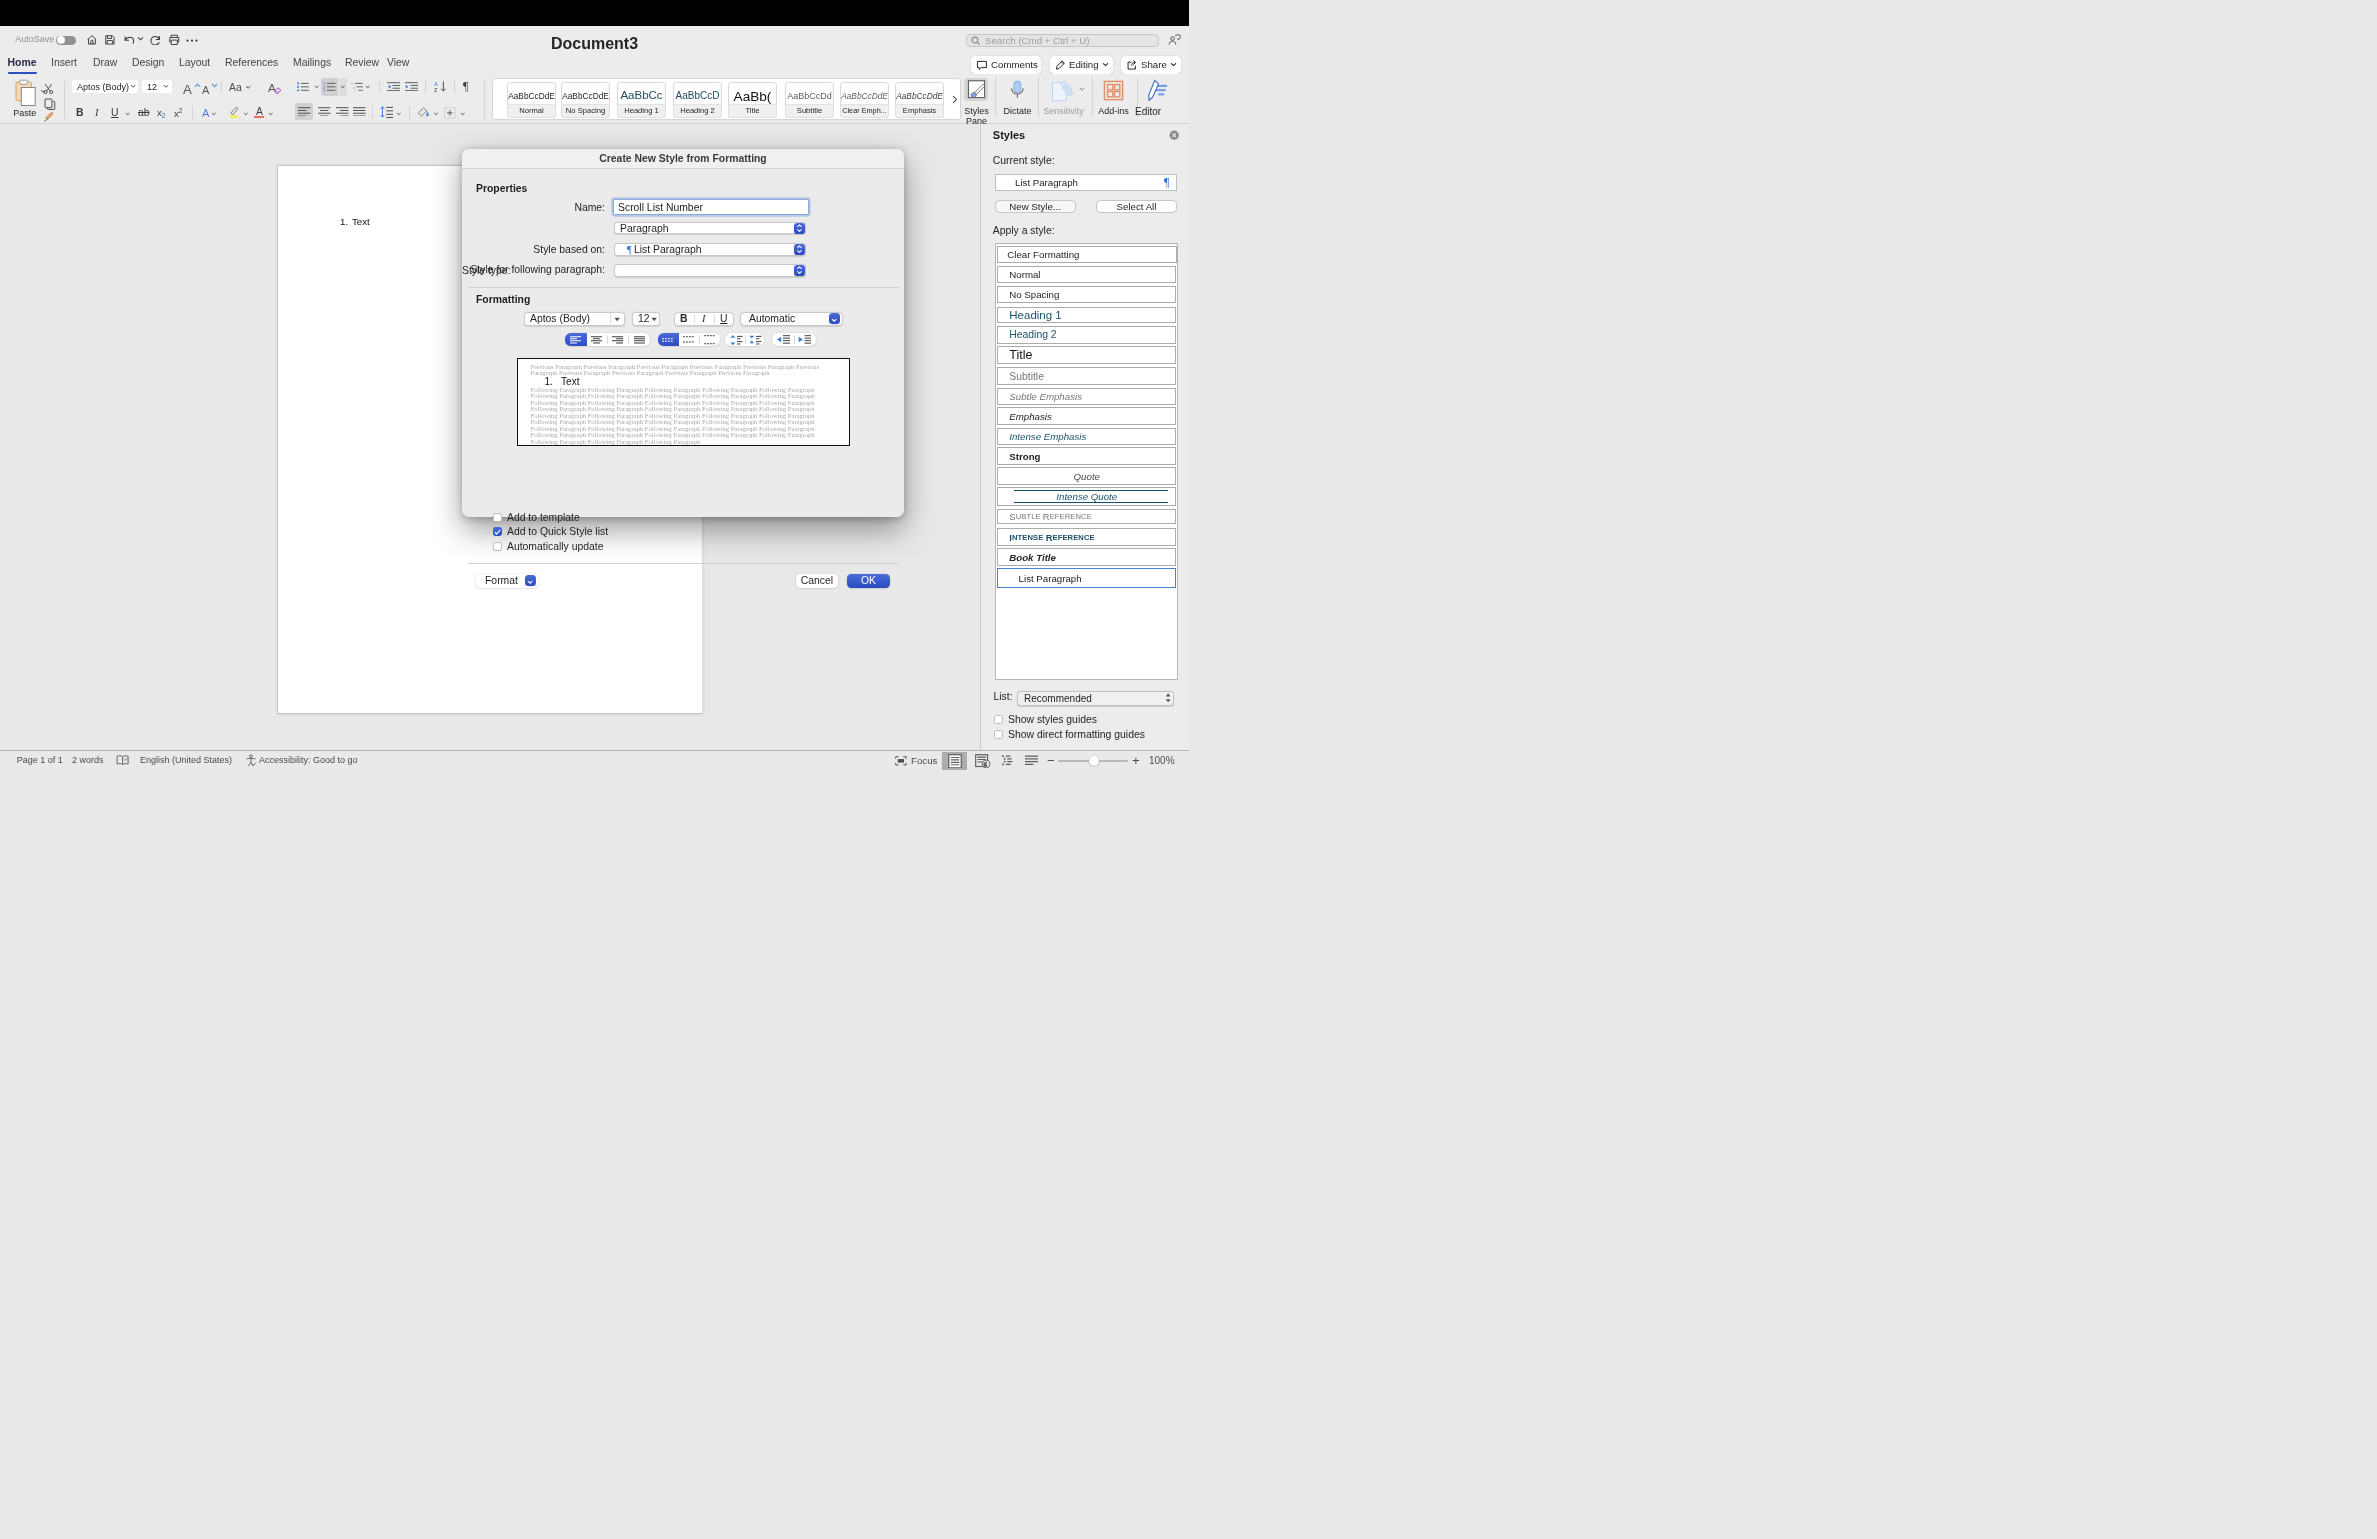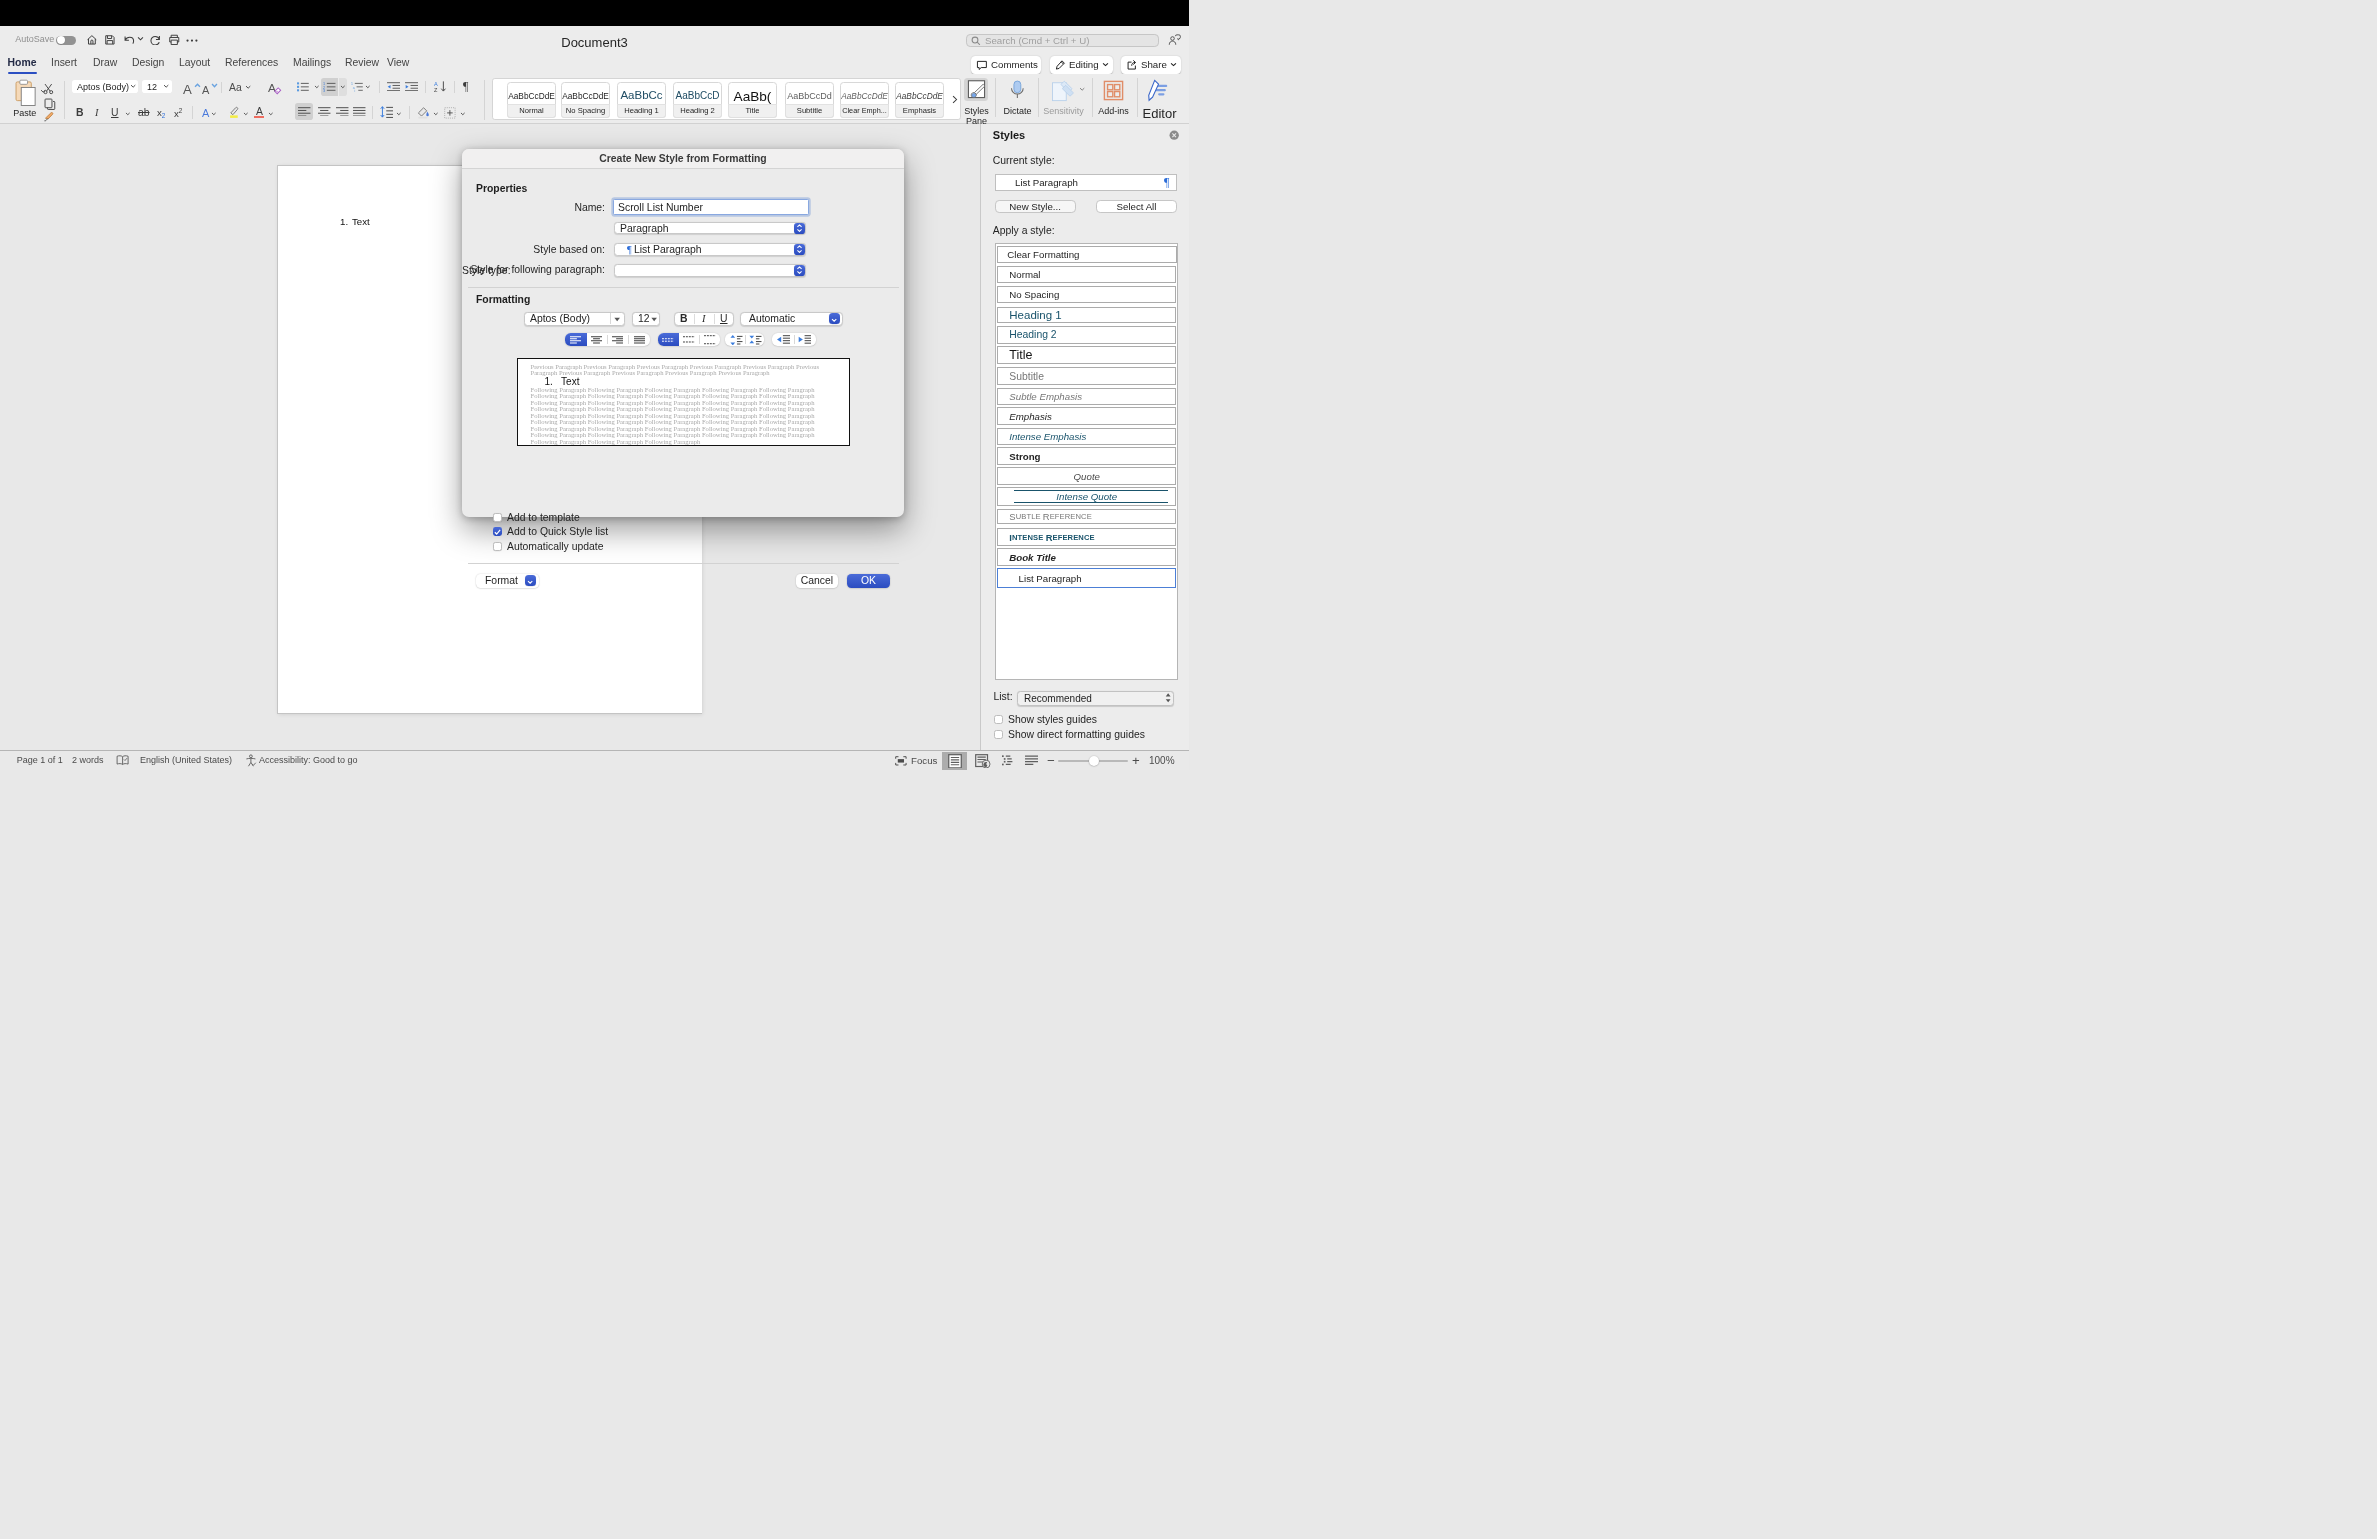--- a/index.html
+++ b/index.html
@@ -60,21 +60,21 @@
 
   <svg class="abs" style="left:168px;top:7.6px" width="12.5" height="11.8" viewBox="0 0 18 17" fill="none" stroke="#3c3c3c" stroke-width="1.4">
       <path d="M4.5 5 V1.8 H13.5 V5 M2.5 5 H15.5 V11.5 H13.5 M2.5 11.5 H4.5 M2.5 5 V11.5 M4.5 8.8 H13.5 V15.2 H4.5 Z"></path>
     </svg>
 
   <svg class="abs" style="left:186px;top:12.5px" width="12.5" height="3.5" viewBox="0 0 18 5" fill="#3c3c3c">
       <circle cx="2.2" cy="2.2" r="1.6"></circle>
       <circle cx="8.6" cy="2.2" r="1.6"></circle>
       <circle cx="15" cy="2.2" r="1.6"></circle>
     </svg>
-  <span class="abs" style="left:0;top:8.7px;width:1189px;text-align:center;font-size:13px;color:#262626;">Document3</span>
+  <span class="abs" style="left:0;top:8.7px;width:1189px;text-align:center;font-size:16px;color:#262626;font-weight:bold;">Document3</span>
 
   <span class="abs" style="left:966px;top:7.6px;width:193px;height:13.2px;background:#e4e4e4;border:0.7px solid #c6c6c6;border-radius:4.2px;"></span>
   <svg class="abs" style="left:971px;top:9.7px" width="9.7" height="9.7" viewBox="0 0 14 14" fill="none" stroke="#8a8a8a" stroke-width="1.5">
       <circle cx="5.8" cy="5.8" r="4.2"></circle>
       <path d="M9 9 L12.8 12.8"></path>
     </svg>
   <span class="abs" style="left:985px;top:9px;font-size:9.7px;color:#9f9f9f;">Search (Cmd + Ctrl + U)</span>
 
   <svg class="abs" style="left:1168px;top:8.3px" width="13.2" height="11.8" viewBox="0 0 19 17" fill="none" stroke="#4a4a4a" stroke-width="1.3">
       <circle cx="6.5" cy="6.5" r="2.6"></circle>
@@ -404,21 +404,21 @@
     </svg>
   <span class="abs" style="left:1089px;top:32px;width:49px;text-align:center;font-size:9px;color:#262626;">Add-ins</span>
   <span class="abs vline" style="left:1137px;top:3.5px;height:39px;"></span>
 
   <svg class="abs" style="left:1148px;top:4.9px" width="21" height="23" viewBox="0 0 30 33">
       <g stroke="#7c9fe3" stroke-width="3.2" stroke-linecap="round">
         <path d="M14 10 H26 M12 16 H24 M16 22 H22"></path>
       </g>
       <path d="M9.5 2 L15 7.5 L6.5 26 L1.5 30.5 L1 23.5 Z" fill="#fff" stroke="#3a66c9" stroke-width="1.6"></path>
     </svg>
-  <span class="abs" style="left:1135px;top:32px;width:49px;text-align:center;font-size:13px;color:#262626;">Editor</span>
+  <span class="abs" style="left:1135px;top:32px;width:49px;font-size:10px;color:#262626;">Editor</span>
 </div>
 
 <div class="abs" id="workspace" style="left:0;top:124px;width:1189px;height:626px;background:#e8e8e8;"></div>
 
 <div class="abs" id="page" style="left:277px;top:165px;width:425px;height:549px;background:#fff;border:0.7px solid #c4c4c4;border-right:0;box-shadow:1.4px 1.4px 4.2px rgba(0,0,0,.12);"></div>
 <div class="abs" id="docline" style="left:340px;top:216px;font-size:9.7px;color:#111;">1.<span style="position:absolute;left:12px;">Text</span></div>
 
 <div class="abs" id="stylespane" style="left:980px;top:124px;width:209px;height:626px;background:#ececec;border-left:0.7px solid #c9c9c9;">
   <span class="abs" style="left:11.8px;top:4.9px;font-size:11px;font-weight:bold;color:#1a1a1a;">Styles</span>
   <svg class="abs" style="left:188px;top:6.3px" width="10.4" height="10.4" viewBox="0 0 16 16">

